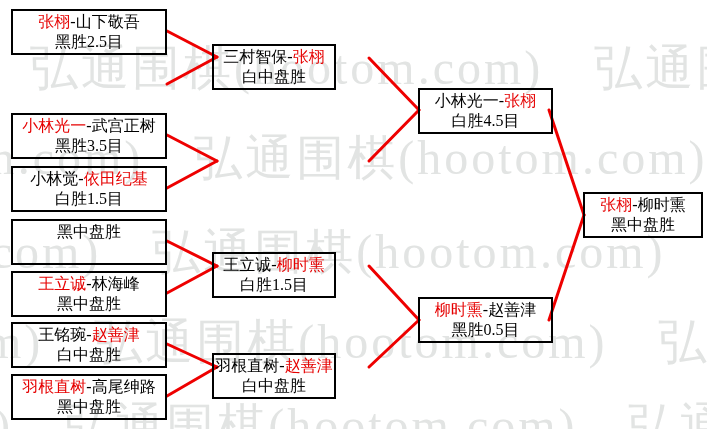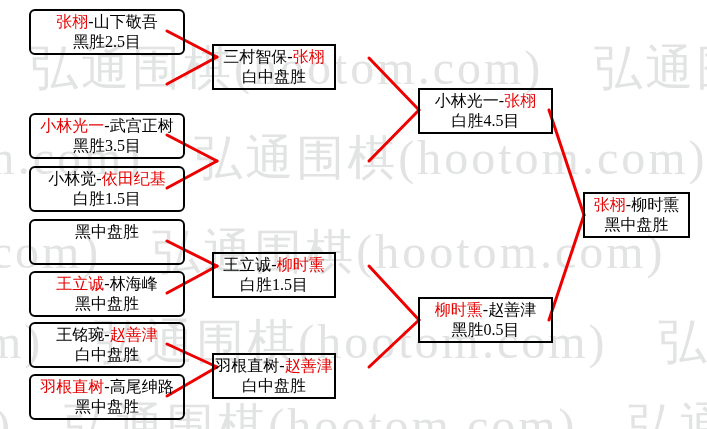--- a/index.html
+++ b/index.html
@@ -17,24 +17,24 @@
   
   #lines{position:absolute;left:0;top:0;z-index:1;}
   
   .box{
     position:absolute;z-index:2;box-sizing:border-box;height:46px;
     border:2px solid #000000;background:transparent;
     text-align:center;font-size:16px;line-height:20px;padding-top:1px;
     color:#000000;
   }
   .box .win{color:#e60000;}
-  .r1{left:29px;width:156px;border-radius:6px;}
+  .r1{left:11px;width:156px;}
   .r2{left:212px;width:124px;margin-top:9px;}
   .sf{left:418px;width:135px;}
-  .fin{left:583px;width:107px;}
+  .fin{left:583px;width:120px;}
 </style>
 </head>
 <body>
 
 <div id="stage">
 
   <div class="wm-row" style="top:40px;left:30px"><span>弘通围棋(hootom.com)　弘通围棋(hootom.com)　弘通围棋(hootom.com)</span></div>
   <div class="wm-row" style="top:130px;left:-370px"><span>弘通围棋(hootom.com)　弘通围棋(hootom.com)　弘通围棋(hootom.com)</span></div>
   <div class="wm-row" style="top:224px;left:-412px"><span>弘通围棋(hootom.com)　弘通围棋(hootom.com)　弘通围棋(hootom.com)</span></div>
   <div class="wm-row" style="top:314px;left:-470px"><span>弘通围棋(hootom.com)　弘通围棋(hootom.com)　弘通围棋(hootom.com)</span></div>

